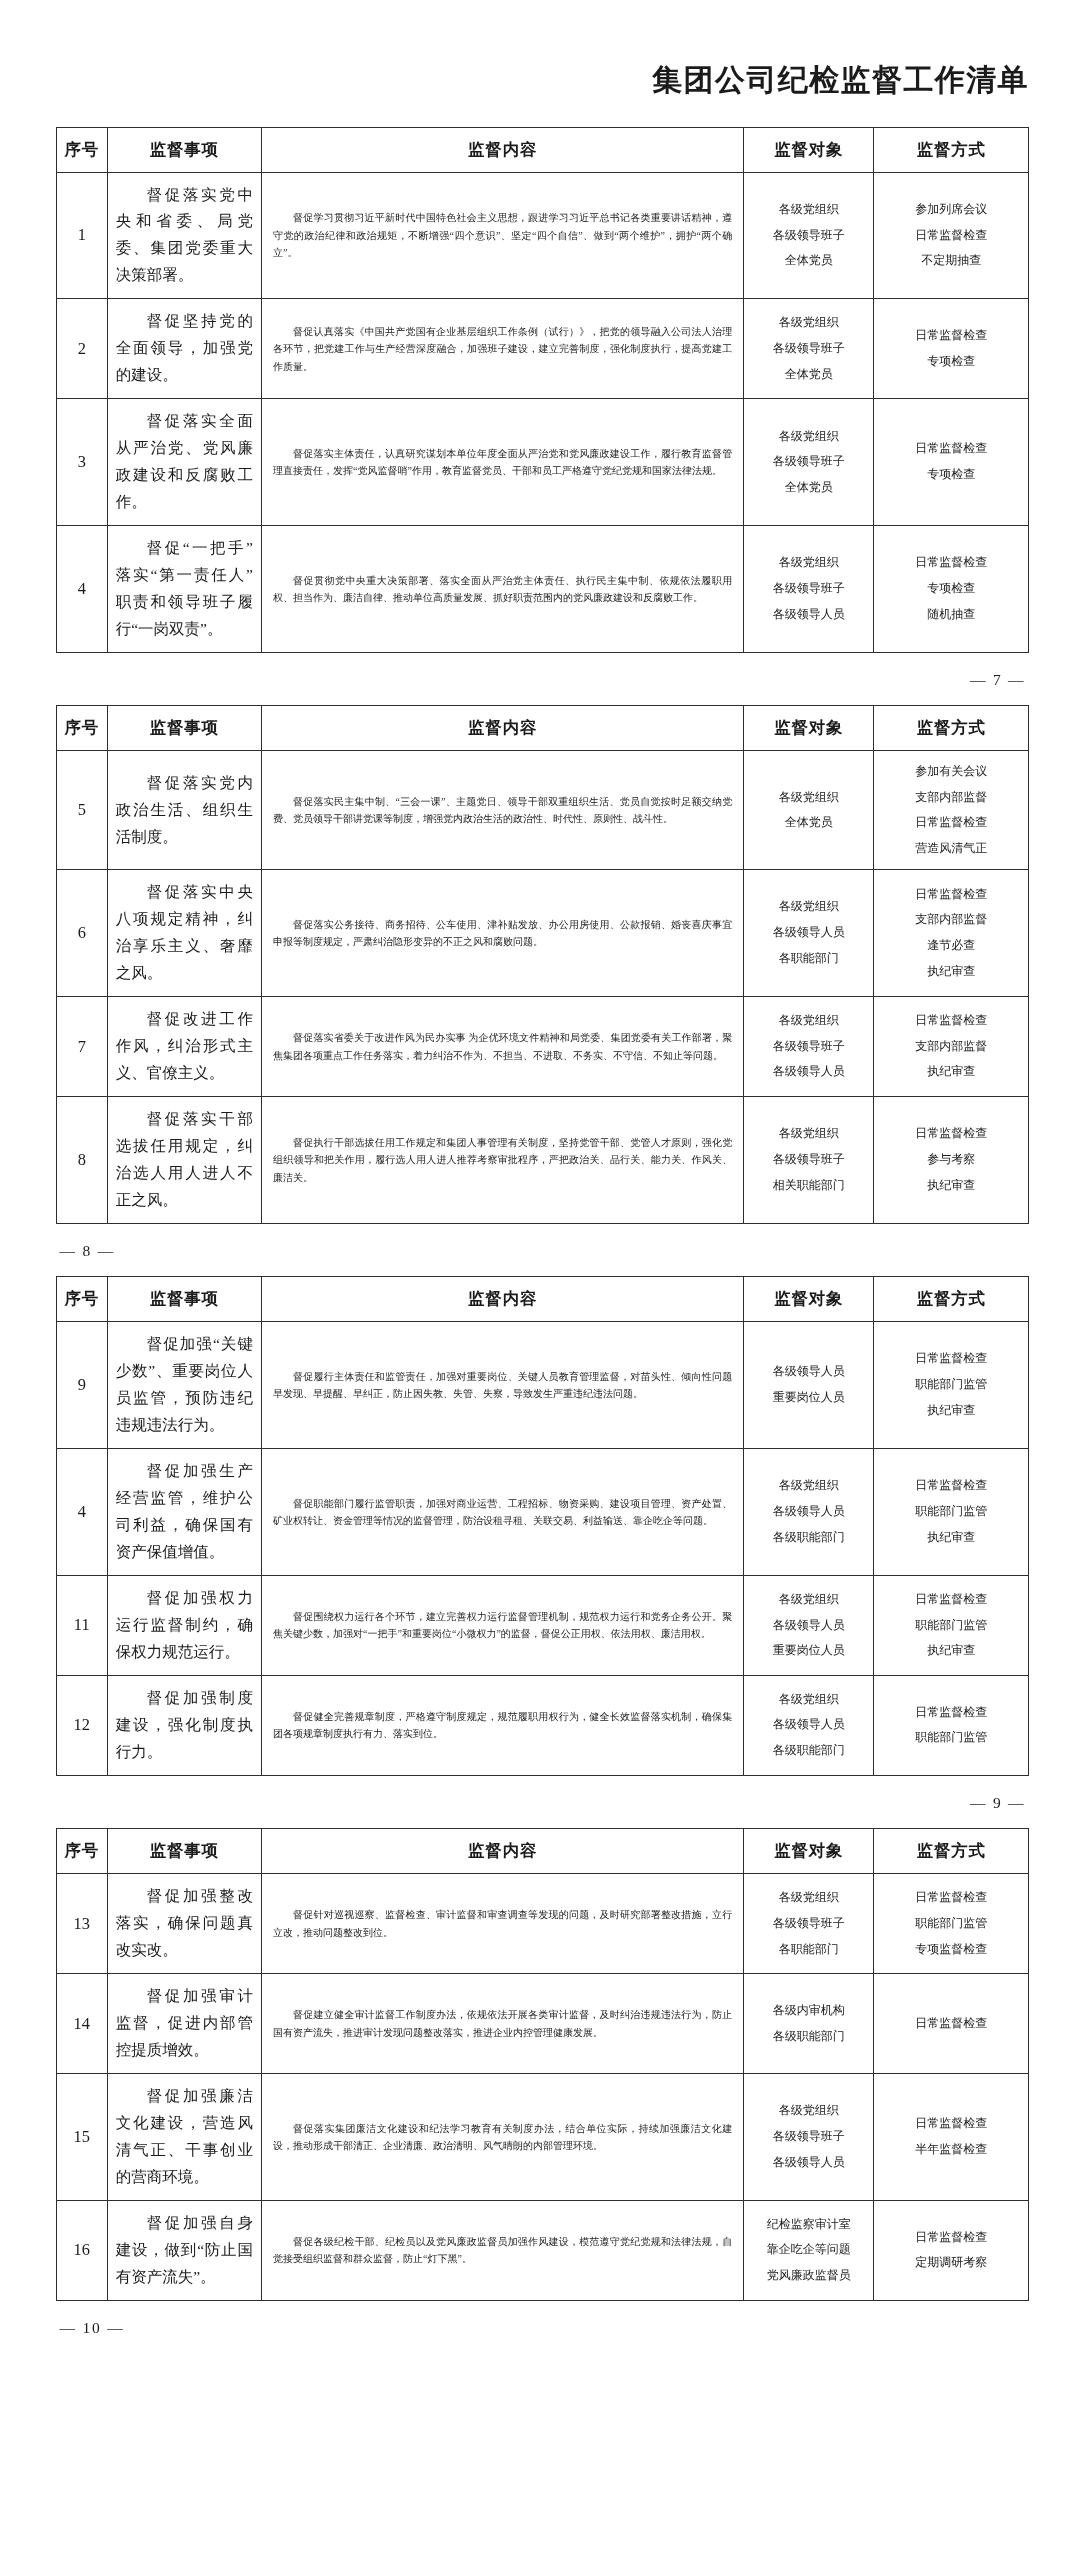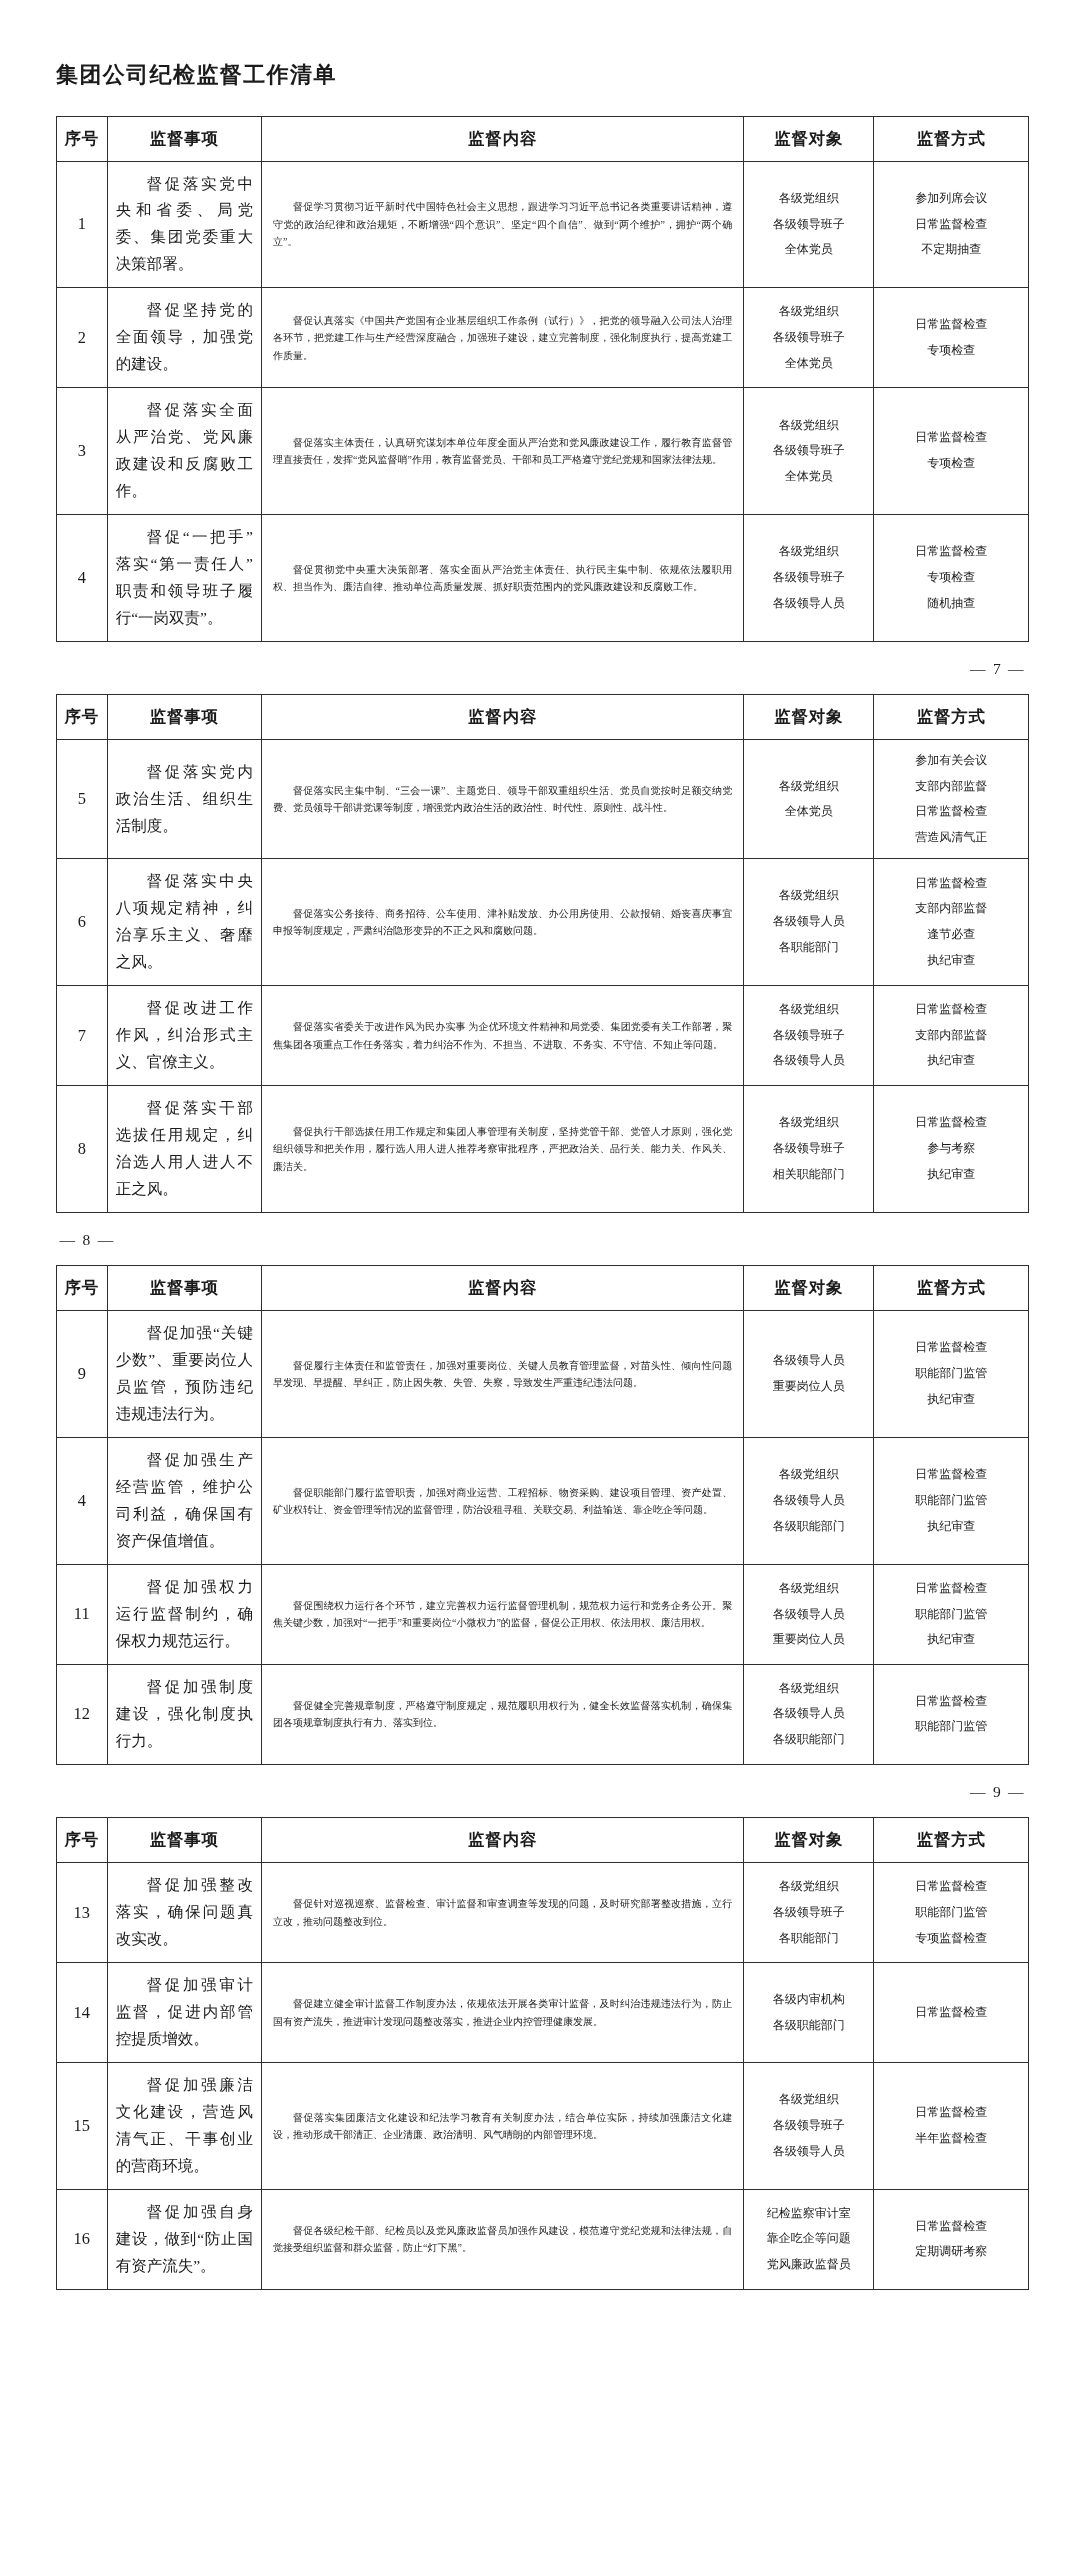--- a/index.html
+++ b/index.html
@@ -6,21 +6,21 @@
   body {
     width:1083px;
     min-height:2576px;
     font-family:"Liberation Serif","DejaVu Serif",serif;
     color:#1b1b1b;
     -webkit-font-smoothing:antialiased;
   }
   .page { padding:24px 54px 64px 56px; box-sizing:border-box; }
   .attachment-label { font-size:17.3px; font-weight:600; letter-spacing:0.9px; }
   .doc-title {
-    text-align:left; font-size:22px; font-weight:700;
+    text-align:right; font-size:30px; font-weight:700;
     margin:36px 0 25.5px; letter-spacing:1.4px;
   }
   table.work-table {
     width:100%; border-collapse:collapse; table-layout:fixed;
     background:#fff;
     padding-left:32px;
   }
   table.work-table th, table.work-table td {
     border:1.4px solid #2e2e2e;
     vertical-align:middle;
@@ -368,16 +368,17 @@
                 <div>靠企吃企等问题</div>
                 <div>党风廉政监督员</div>
               </td>
               <td class="cell-methods">
                 <div>日常监督检查</div>
                 <div>定期调研考察</div>
               </td>
             </tr>
           </tbody>
         </table>
+        <div class="page-number left">— 10 —</div>
       </div>
     </div>
 </div>
 
 
 </body></html>

